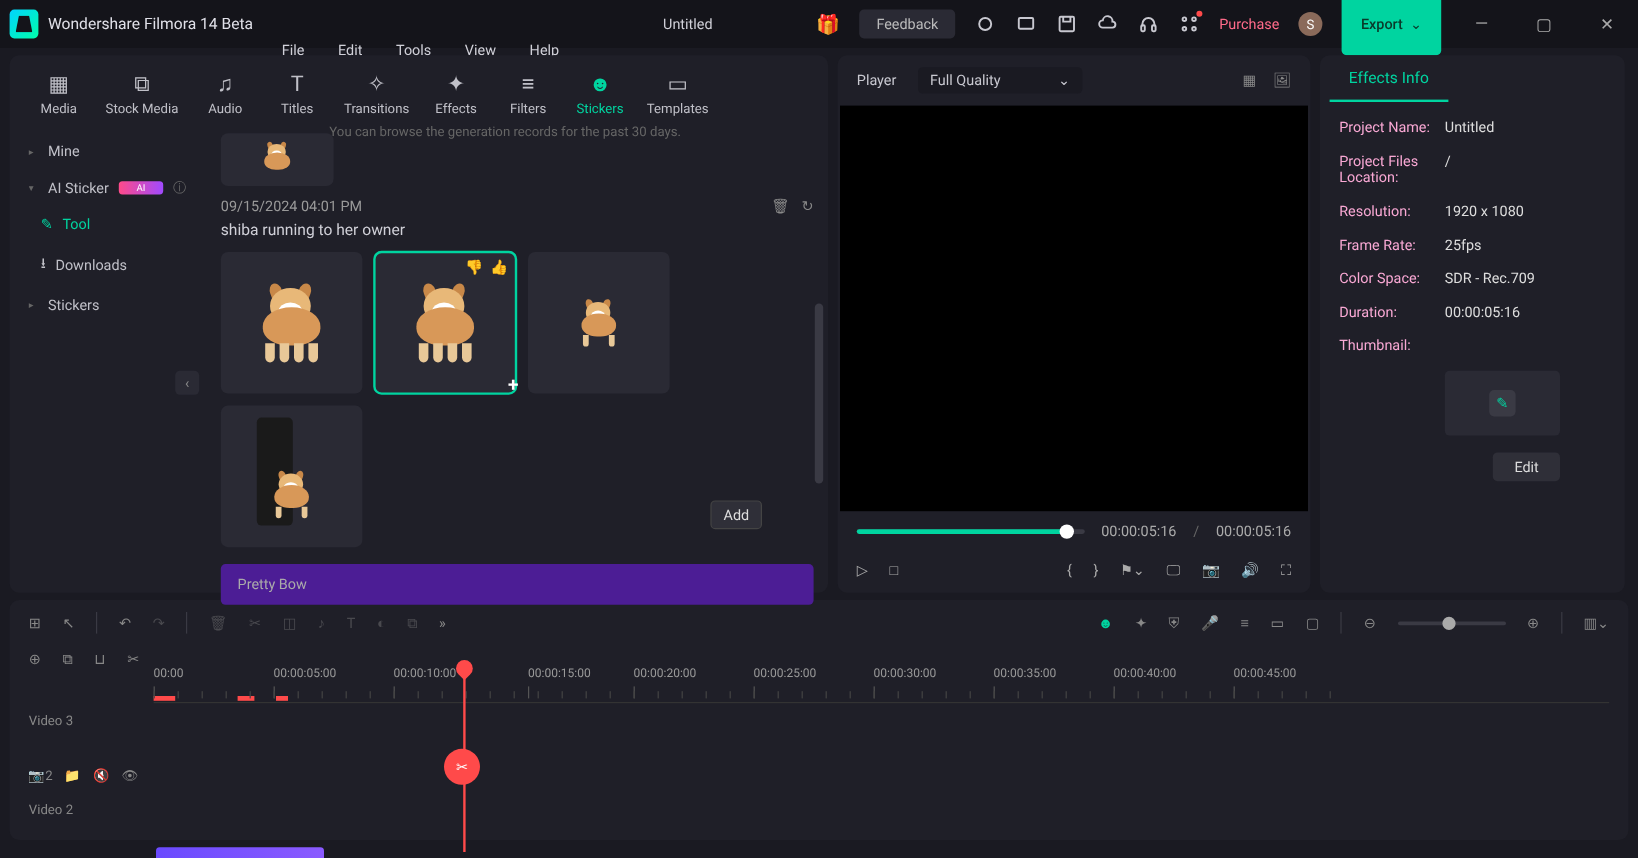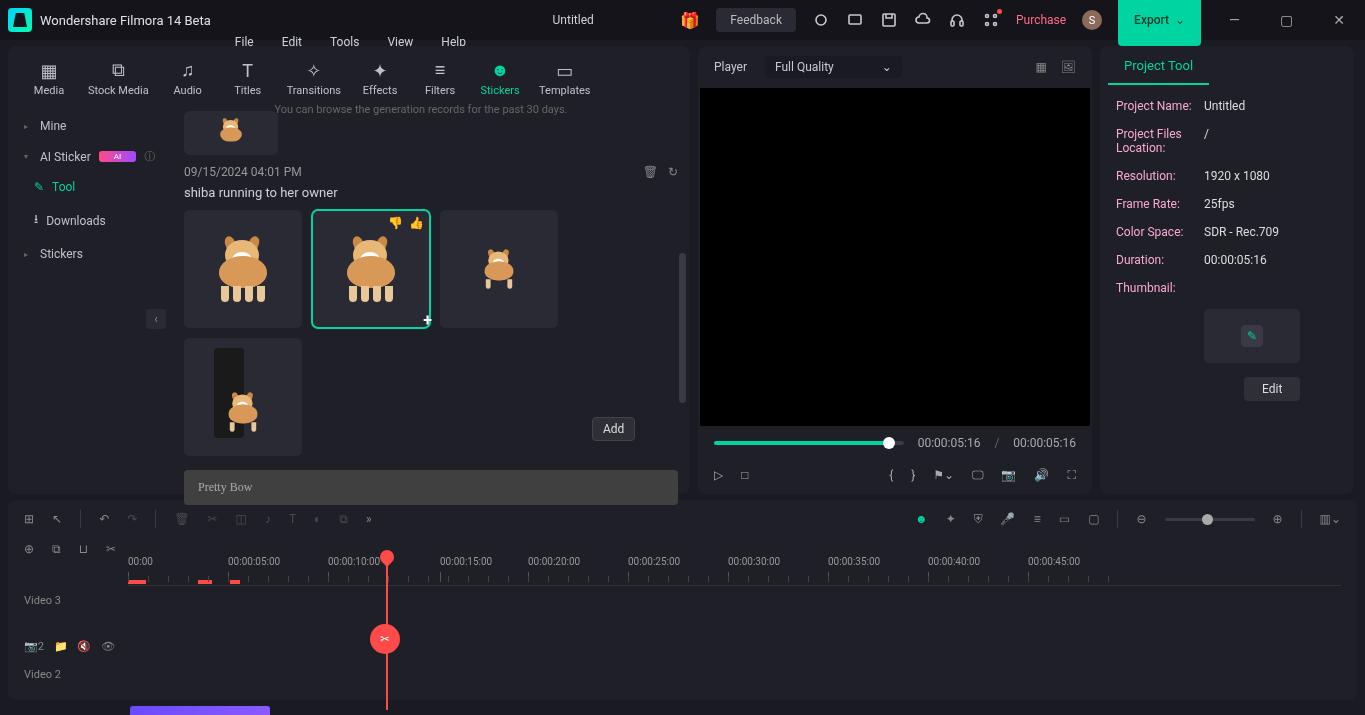--- a/index.html
+++ b/index.html
@@ -56,21 +56,21 @@
 .dog .ear { position: absolute; width: 10px; height: 14px; background: #c88848; border-radius: 50% 50% 0 0; }
 .dog .ear.l { left: 18px; top: -2px; transform: rotate(-20deg); }
 .dog .ear.r { left: 42px; top: -2px; transform: rotate(20deg); }
 .dog .leg { position: absolute; width: 8px; height: 16px; background: #e8c898; border-radius: 0 0 4px 4px; bottom: -2px; }
 .dog .leg.a { left: 14px; } .dog .leg.b { left: 26px; } .dog .leg.c { left: 38px; } .dog .leg.d { left: 50px; }
 .dog.sm { transform: scale(0.6); }
 .dog.tiny { transform: scale(0.45); }
 .add-plus { position: absolute; bottom: -2px; right: -2px; color: #fff; font-size: 16px; font-weight: bold; }
 .tooltip { position: absolute; background: #2f2f38; border: 1px solid #444; padding: 4px 10px; border-radius: 4px; color: #ddd; font-size: 12px; top: 314px; left: 420px; }
 .scrollbar-v { position: absolute; right: 4px; top: 150px; width: 7px; height: 150px; background: #3a3a44; border-radius: 4px; }
-.search-box { background: #404040; padding: 10px 14px; border-radius: 4px; color: #aaa; margin-top: 14px; font-family: Liberation Serif, serif; }
+.search-box { background: #4c1d95; padding: 10px 14px; border-radius: 4px; color: #aaa; margin-top: 14px; }
 
 .preview-panel { width: 394px; background: #1f1f28; border-radius: 8px; display: flex; flex-direction: column; }
 .preview-head { display: flex; align-items: center; padding: 10px 16px; gap: 18px; }
 .preview-head .sel { display: flex; align-items: center; gap: 48px; background: #1a1a22; padding: 4px 10px; border-radius: 4px; }
 .preview-head .view-icons { margin-left: auto; display: flex; gap: 14px; color: #888; }
 .video-area { flex: 1; background: #000; margin: 0 2px; }
 .timeline-bar { padding: 10px 16px; display: flex; align-items: center; gap: 14px; }
 .progress { flex: 1; height: 4px; background: #3a3a44; border-radius: 2px; position: relative; }
 .progress .fill { position: absolute; left: 0; top: 0; height: 100%; width: 92%; background: #00d4a0; border-radius: 2px; }
 .progress .knob { position: absolute; left: 92%; top: -4px; width: 12px; height: 12px; background: #fff; border-radius: 50%; transform: translateX(-50%); }
@@ -359,21 +359,21 @@
       <span>}</span>
       <span>⚑⌄</span>
       <span>🖵</span>
       <span>📷</span>
       <span>🔊</span>
       <span>⛶</span>
     </div>
   </div>
 
   <div class="info-panel">
-    <div class="info-tab">Project Tool</div>
+    <div class="info-tab">Effects Info</div>
     <div class="info-body">
       <div class="info-row">
           <span class="info-label">Project Name:</span>
           <span class="info-val">Untitled</span>
         </div>
       <div class="info-row">
           <span class="info-label">Project Files Location:</span>
           <span class="info-val">/</span>
         </div>
       <div class="info-row">

